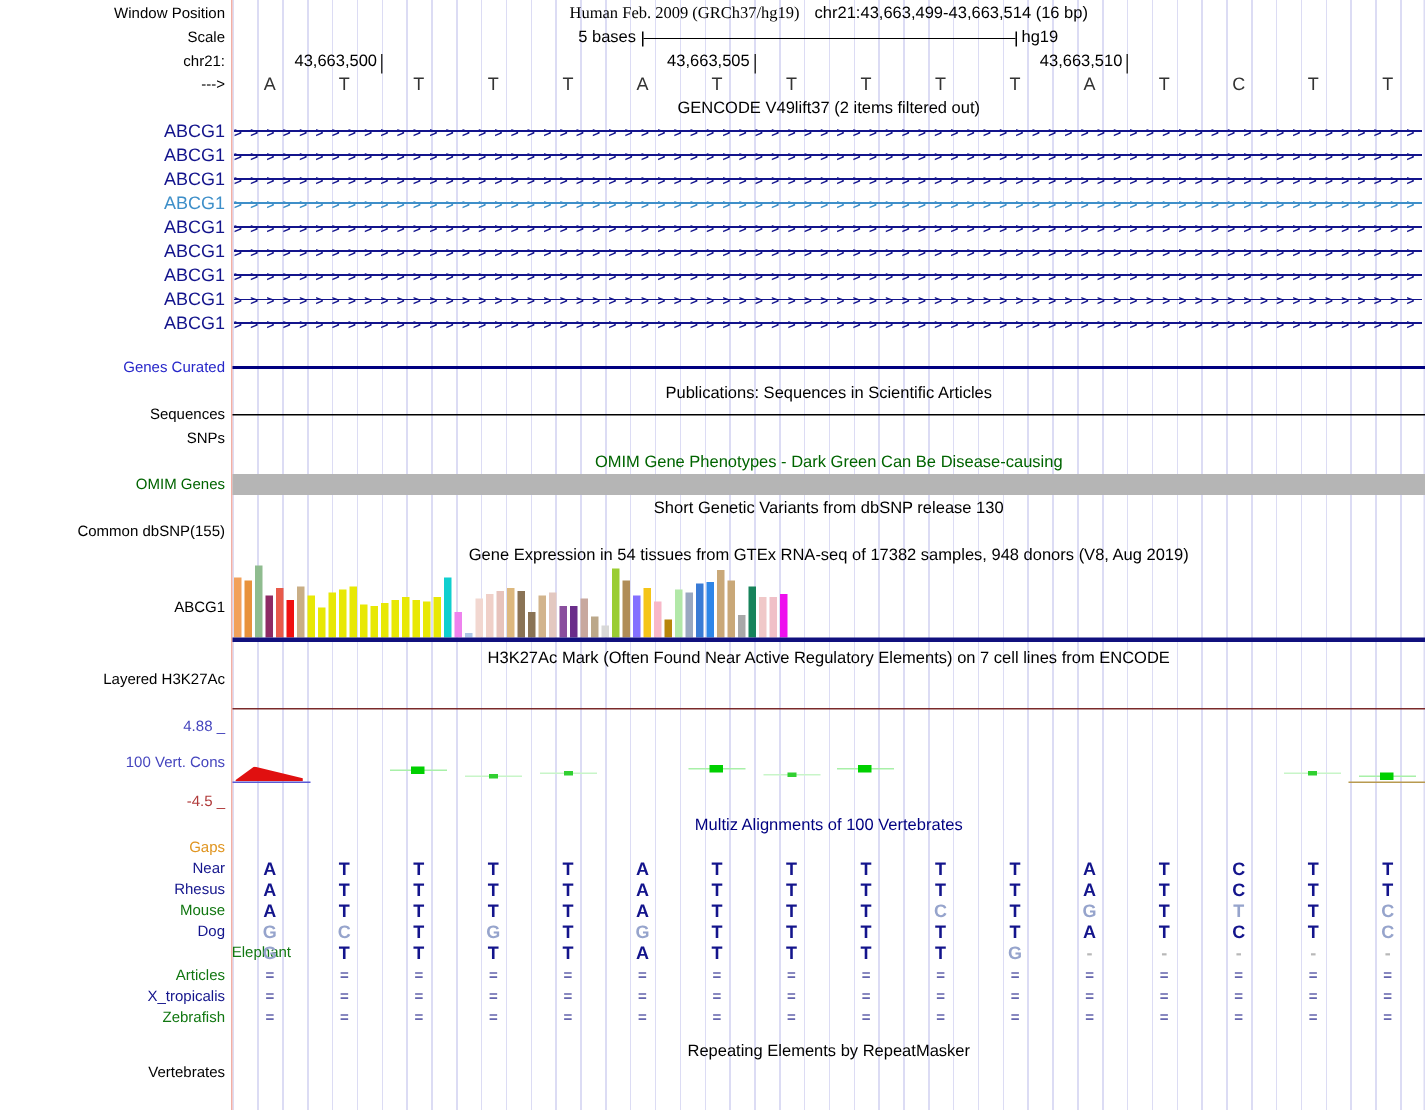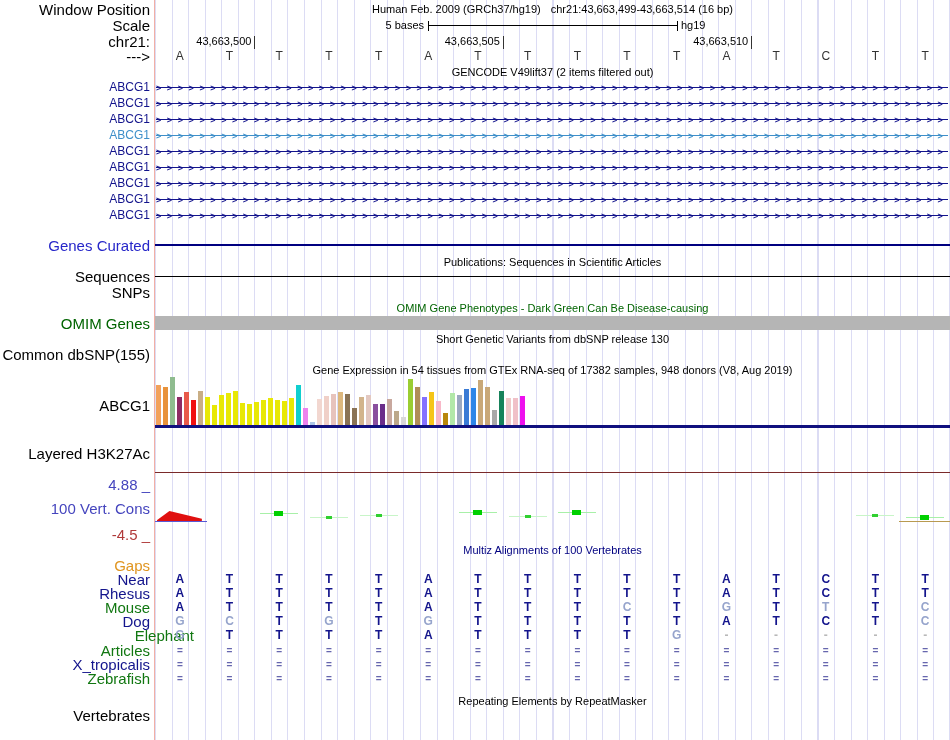--- a/index.html
+++ b/index.html
@@ -1,20 +1,20 @@
 <!DOCTYPE html>
 <html><head>
 <meta charset="utf-8">
 <style>
   html,body{margin:0;padding:0;background:#fff;}
   #browser{
     position:relative;width:950px;height:740px;background:#fff;overflow:hidden;
     font-family:"Liberation Sans",sans-serif;color:#000;
   }
-  .lbl{position:absolute;left:0;width:150px;text-align:right;font-size:15px;line-height:13px;white-space:nowrap;}
+  .lbl{position:absolute;left:0;width:150px;text-align:right;font-size:10px;line-height:13px;white-space:nowrap;}
   .title{position:absolute;left:155px;width:795px;text-align:center;font-size:11px;line-height:13px;white-space:nowrap;}
   .hline{position:absolute;}
   .arrowline{position:absolute;left:156px;width:792px;height:16px;line-height:16px;overflow:hidden;font-size:9px;font-weight:bold;white-space:nowrap;}
   .seqbase{position:absolute;text-align:center;font-size:12px;color:#333;line-height:13px;}
   .mcell{position:absolute;text-align:center;line-height:13px;font-weight:bold;}
   .posnum{position:absolute;text-align:right;font-size:11px;line-height:13px;}
   .blue{color:#4545BE;}
   .navy{color:#000080;}
   .green{color:#006400;}
 </style>
@@ -23,21 +23,21 @@
 
 <div id="browser">
 
   <div style="position:absolute;left:155px;top:0;width:795px;height:740px;
               background:repeating-linear-gradient(to right,#DCDCF4 0,#DCDCF4 1px,transparent 1px,transparent 16.5625px);"></div>
   <div style="position:absolute;left:154px;top:0;width:1px;height:740px;background:#F2AFA5;"></div>
   <div style="position:absolute;left:949px;top:0;width:1px;height:740px;background:#DCDCF4;"></div>
 
   <div class="lbl" style="top:3px">Window Position</div>
   <div class="title" style="top:3px">
-    <span style="margin-right:10px;">Human Feb. 2009 (GRCh37/hg19)</span><span>chr21:43,663,499-43,663,514 (16 bp)</span>
+    <span style="margin-right:10px;font-family:Liberation Serif, serif;">Human Feb. 2009 (GRCh37/hg19)</span><span>chr21:43,663,499-43,663,514 (16 bp)</span>
   </div>
 
   <div class="lbl" style="top:19px">Scale</div>
   <div class="posnum" style="top:19px;left:334px;width:90px">5 bases</div>
   <div style="position:absolute;left:428px;top:21px;width:248px;height:10px;
               border-left:1px solid #000;border-right:1px solid #000;
               background:linear-gradient(to bottom,transparent 4px,#000 4px,#000 5px,transparent 5px);"></div>
   <div style="position:absolute;left:681px;top:19px;font-size:11px;line-height:13px;">hg19</div>
 
   <div class="lbl" style="top:35px">chr21:</div>
@@ -132,20 +132,21 @@
       <div style="position: absolute; left: 478px; top: 380px; width: 5px; height: 45px; background: rgb(201, 168, 120);"></div>
       <div style="position: absolute; left: 485px; top: 387px; width: 5px; height: 38px; background: rgb(201, 168, 120);"></div>
       <div style="position: absolute; left: 492px; top: 410px; width: 5px; height: 15px; background: rgb(168, 168, 168);"></div>
       <div style="position: absolute; left: 499px; top: 391px; width: 5px; height: 34px; background: rgb(23, 131, 91);"></div>
       <div style="position: absolute; left: 506px; top: 398px; width: 5px; height: 27px; background: rgb(240, 200, 200);"></div>
       <div style="position: absolute; left: 513px; top: 398px; width: 5px; height: 27px; background: rgb(240, 192, 200);"></div>
       <div style="position: absolute; left: 520px; top: 396px; width: 5px; height: 29px; background: rgb(238, 16, 238);"></div>
     </div>
   <div style="position:absolute;left:155px;top:425px;width:795px;height:3px;background:#10107E;"></div>
 
+  <div class="title" style="top:433px">H3K27Ac Mark (Often Found Near Active Regulatory Elements) on 7 cell lines from ENCODE</div>
   <div class="lbl" style="top:447px">Layered H3K27Ac</div>
   <div class="hline" style="left:155px;top:472px;width:795px;height:1px;background:#7A2A2A;"></div>
 
   <div class="lbl" style="top:478px;color:#4545BE">4.88 _</div>
   <div class="lbl" style="top:502px;color:#4545BE">100 Vert. Cons</div>
   <div class="lbl" style="top:528px;color:#B03A3A">-4.5 _</div>
   <div id="conservation-marks">
       <div style="position: absolute; left: 156.844px; top: 511px; width: 45px; height: 10px; background: rgb(224, 16, 16); clip-path: polygon(0px 92%, 28% 0px, 100% 78%, 100% 100%, 0px 100%);"></div>
       <div style="position: absolute; left: 154.844px; top: 521px; width: 52px; height: 1px; background: rgb(89, 89, 214);"></div>
       <div style="position: absolute; left: 260.219px; top: 513px; width: 38px; height: 1px; background: rgb(168, 240, 168);"></div>

